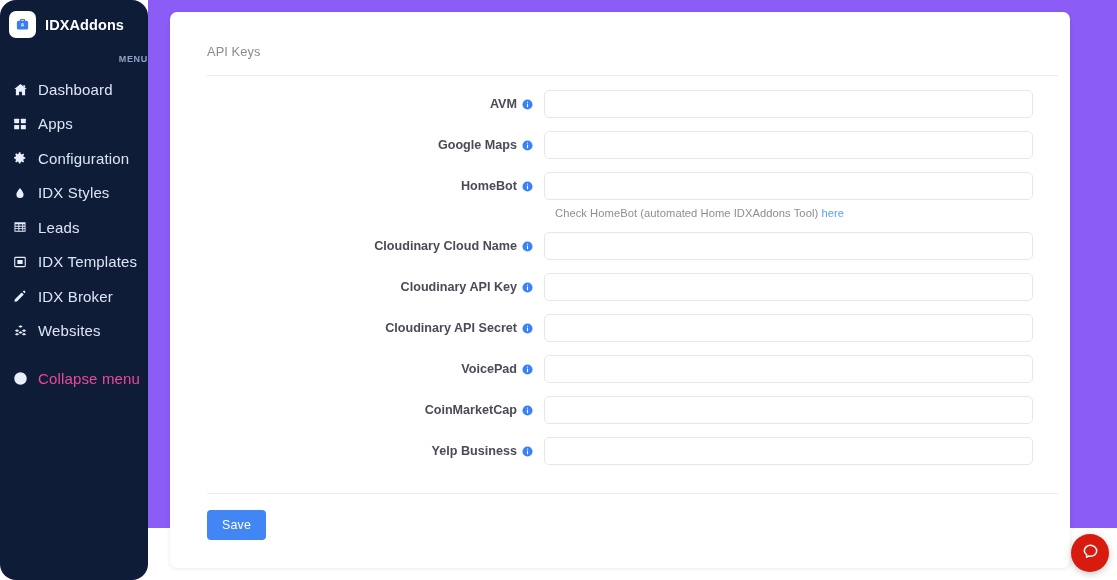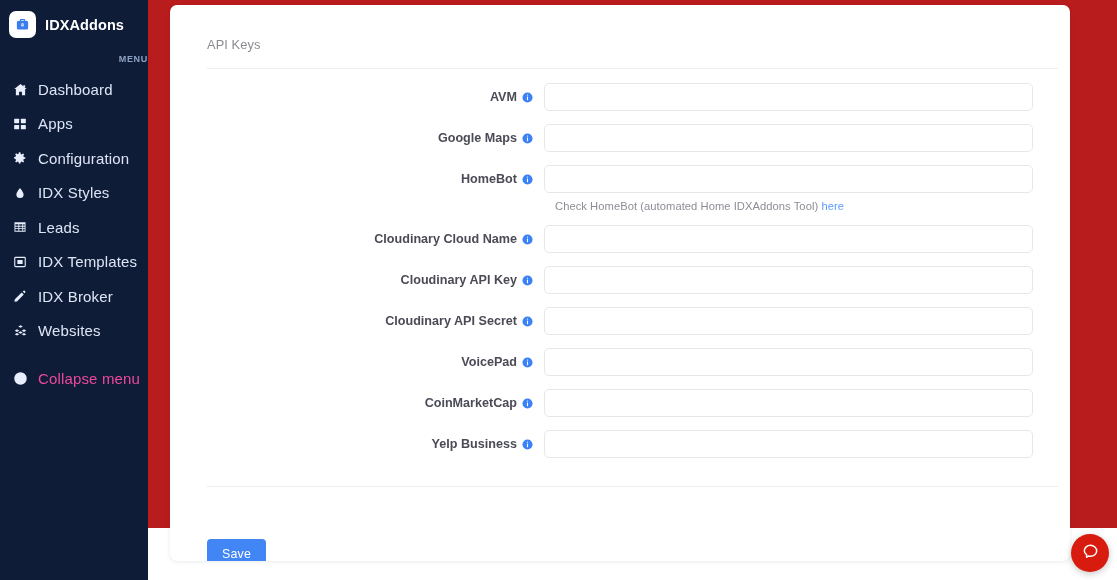--- a/index.html
+++ b/index.html
@@ -11,20 +11,21 @@
   }
   .app { position: relative; width: 1117px; height: 580px; display: flex; background: #ffffff; }
 
   
   .sidebar {
     width: 148px; height: 580px;
     background: #0f1c38;
     flex: 0 0 148px;
     position: relative;
     overflow: hidden;
+    border-radius: 16px;
   }
   .brand {
     display: flex; align-items: center;
     padding: 7px 0 0 9px;
     height: 42px;
     gap: 9px;
   }
   .brand-logo {
     width: 27px; height: 27px;
     background: #ffffff;
@@ -66,22 +67,22 @@
     font-size: 15px;
     letter-spacing: .15px;
     white-space: nowrap;
   }
   .nav-sep { height: 13px; }
   .nav-item.collapse .nav-text { color: #ec4899; }
 
   
   .main {
     flex: 1 1 auto;
-    background: #b91c1c;
-    padding: 5px 47px 12px 22px;
+    background: #8b5cf6;
+    padding: 12px 47px 12px 22px;
     height: 528px;
   }
   .card {
     background: #ffffff;
     border-radius: 7px;
     box-shadow: 0 1px 4px rgba(23,33,60,.085), 0 0 1px rgba(23,33,60,.06);
     height: 556px;
     padding: 0 0 0 0;
     overflow: hidden;
     position: relative;
@@ -166,21 +167,20 @@
     color: #ffffff;
     border: none;
     border-radius: 4px;
     font-family: "Liberation Sans", sans-serif;
     font-size: 12.4px;
     font-weight: normal;
     padding: 0 15px;
     height: 30px;
     cursor: pointer;
     letter-spacing: .2px;
-    margin-top: 36px;
   }
 
   
   .chat-widget {
     position: absolute;
     right: 8px; bottom: 8px;
     width: 38px; height: 38px;
     border-radius: 50%;
     background: #d71b0e;
     display: flex; align-items: center; justify-content: center;

